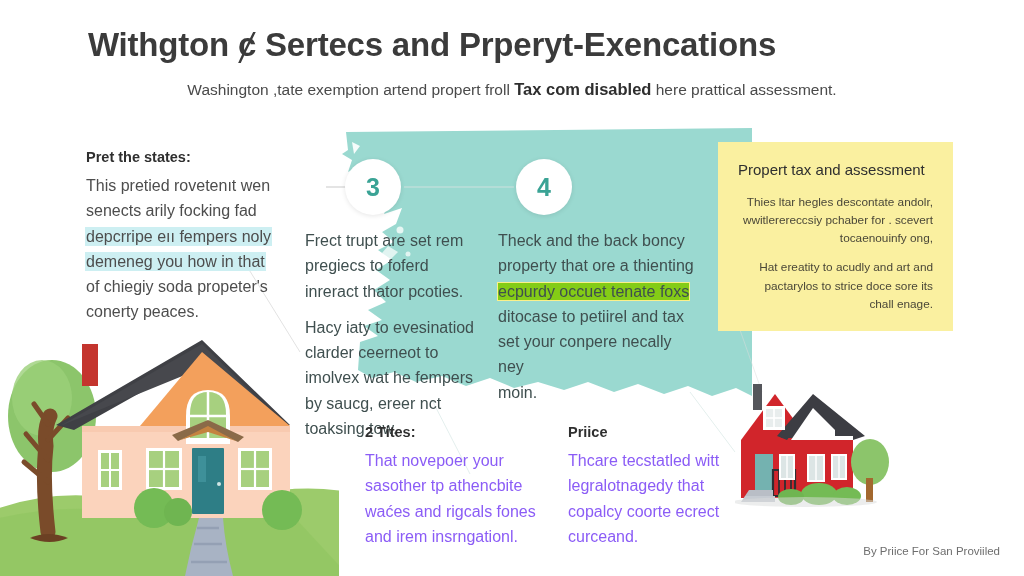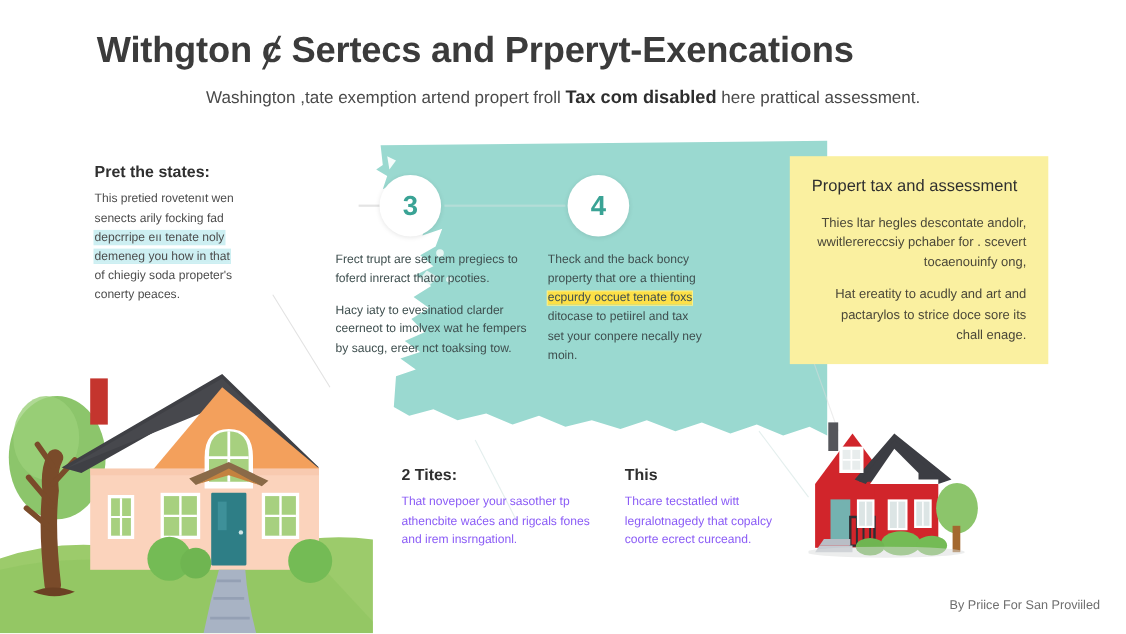--- a/index.html
+++ b/index.html
@@ -86,31 +86,31 @@
   .blk { position: absolute; }
   .blk .hd {
     font-size: 14.5px;
     font-weight: bold;
     color: #2f2f2f;
     margin: 0 0 7px 0;
     line-height: 1.25;
   }
   .blk p {
     margin: 0 0 11px 0;
-    font-size: 11px;
+    font-size: 16px;
     line-height: 1.58;
     color: #4d4d4d;
   }
   .blk p:last-child { margin-bottom: 0; }
   .hl-cyan {
     background: #cdeff2;
     box-shadow: 0 0 0 1px #cdeff2;
   }
   .hl-yellow {
-    background: #fde047;
+    background: #84cc16;
     box-shadow: 0 0 0 1px #fbf08a;
   }
 
   #blk-left   { left: 86px;  top: 148px; width: 186px; }
   #blk-c3     { left: 305px; top: 228px; width: 178px; }
   #blk-c4     { left: 498px; top: 228px; width: 196px; }
   #blk-b2     { left: 365px; top: 423px; width: 180px; }
   #blk-start  { left: 568px; top: 423px; width: 152px; }
 
   #blk-c3 p, #blk-c4 p { color: #3f4f4f; }
@@ -209,21 +209,21 @@
   </div>
   <div class="step-circle" id="step-4">
     <span>4</span>
   </div>
 
   <div class="blk" id="blk-left">
     <div class="hd">Pret the states:</div>
     <p>
       <span>This pretied rovetenıt wen</span><br>
       <span>senects arily focking fad</span><br>
-      <span class="hl-cyan">depcrripe eıı tenate noly</span><br>
+      <span class="hl-cyan">depcrripe eıı fempers noly</span><br>
       <span class="hl-cyan">demeneg you how in that</span><br>
       <span>of chiegiy soda propeter's</span><br>
       <span>conerty peaces.</span>
     </p>
   </div>
 
   <div class="blk" id="blk-c3">
     <p>Frect trupt are set rem pregiecs to foferd inreract thator pcoties.</p>
     <p>Hacy iaty to evesinatiod clarder ceerneot to imolvex wat he fempers by saucg, ereer nct toaksing tow.</p>
   </div>
@@ -238,21 +238,21 @@
       <span>moin.</span>
     </p>
   </div>
 
   <div class="blk" id="blk-b2">
     <div class="hd">2 Tites:</div>
     <p>That novepoer your sasother tp athencbite waćes and rigcals fones and irem insrngationl.</p>
   </div>
 
   <div class="blk" id="blk-start">
-    <div class="hd">This</div>
+    <div class="hd">Priice</div>
     <p>Thcare tecstatled witt legralotnagedy that copalcy coorte ecrect curceand.</p>
   </div>
 
   <div id="callout">
     <div class="hd">Propert tax and assessment</div>
     <p>Thies ltar hegles descontate andolr, wwitlerereccsiy pchaber for . scevert tocaenouinfy ong,</p>
     <p>Hat ereatity to acudly and art and pactarylos to strice doce sore its chall enage.</p>
   </div>
 
   <div id="house-left">

